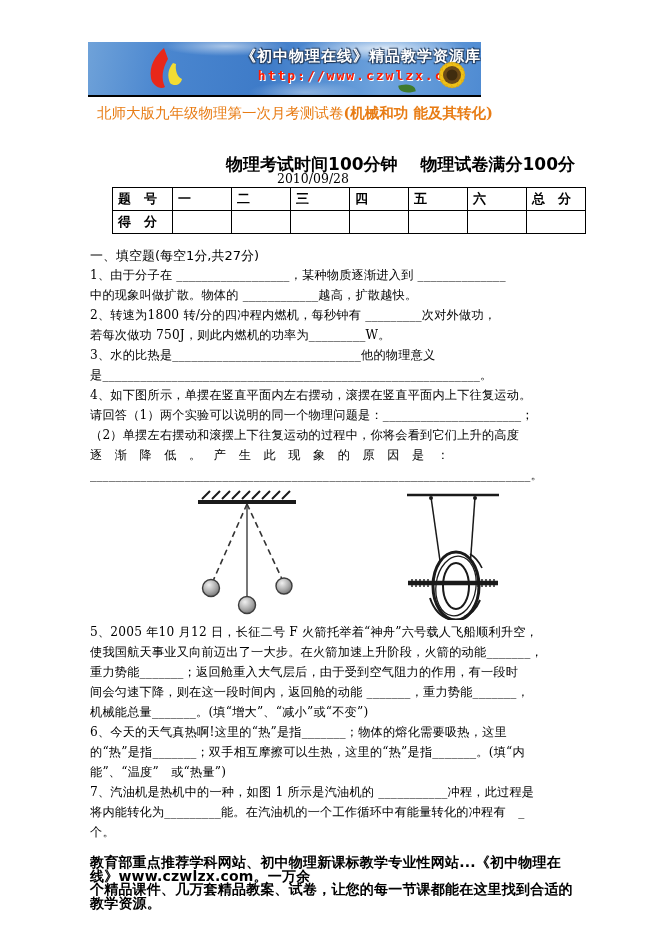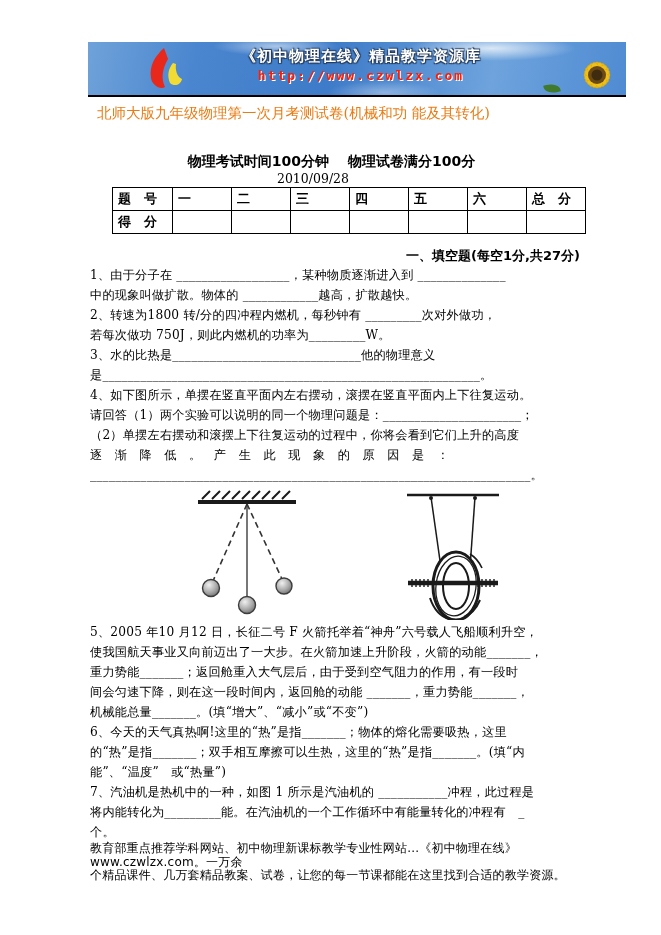--- a/index.html
+++ b/index.html
@@ -9,21 +9,21 @@
     font-family: "DejaVu Serif", serif;
     color: #000;
     position: relative;
     overflow: hidden;
   }
   .page { width: 661px; height: 935px; position: relative; }
 
   
   .banner {
     position: absolute; left: 88px; top: 42px;
-    width: 538px; height: 55px;
+    width: 393px; height: 55px;
     border-bottom: 2px solid #000;
     background:
       radial-gradient(ellipse 120px 18px at 75% 12%, rgba(255,255,255,.75), rgba(255,255,255,0) 70%),
       radial-gradient(ellipse 90px 14px at 35% 8%, rgba(255,255,255,.55), rgba(255,255,255,0) 70%),
       radial-gradient(ellipse 80px 16px at 55% 95%, rgba(255,255,255,.35), rgba(255,255,255,0) 70%),
       linear-gradient(100deg, #6fa2d9 0%, #4a86cf 20%, #3e7bc8 45%, #6ea3dd 75%, #4f8bd2 100%);
     background-color:#4a86cf;
     overflow: hidden;
   }
   .banner-logo { position:absolute; left:46px; top:4px; }
@@ -41,24 +41,24 @@
   }
   .sunflower { position:absolute; right:0px; bottom:-4px; }
   .leaf { position:absolute; right:66px; bottom:2px; width:16px; height:9px;
     background:#3f7a2d; border-radius: 0 80% 0 80%; transform: rotate(-12deg); }
 
   
   .doc-title {
     position:absolute; left:97px; top:104px; width:520px;
     font-size:14.5px; color:#e87c14; white-space:nowrap;
   }
-  .doc-title .sub { font-weight: normal; text-align: right; }
+  .doc-title .sub { font-weight: bold; text-align: right; }
   .exam-info {
     position:absolute; left:88px; top:153px; width:487px;
-    text-align:center; font-weight:bold; font-size:14px;
+    text-align:right; font-weight:bold; font-size:17px;
     font-family:"DejaVu Sans", sans-serif;
   }
   .exam-date {
     position:absolute; left:88px; top:171px; width:450px;
     text-align:center; font-size:12.5px;
   }
 
   
   .score-table {
     position:absolute; left:112px; top:187px;
@@ -69,32 +69,32 @@
     border: 1.6px solid #000;
     height: 23px; padding: 1px 5px;
     font-size: 13px; font-weight: bold;
     vertical-align: middle;
   }
   .score-table td.lab { width: 60px; }
   .score-table td.col { width: 59px; }
 
   
   .content { position:absolute; left:90px; top:247px; width:490px; }
-  .sec-heading { font-weight:bold; font-size:13px; line-height:18px;
-    font-family:"DejaVu Sans", sans-serif;text-align:right; }
+  .sec-heading { font-weight:normal; font-size:13px; line-height:18px;
+    font-family:"DejaVu Sans", sans-serif; }
   .q { font-size:12.2px; line-height:20px; letter-spacing:0.2px; }
 
   
   .figures { display:flex; align-items:flex-start; margin:3px 0 2px 92px; gap:92px; height:132px; }
   .fig svg { display:block; }
 
   
   .footer {
-    margin-top: 0;
-    font-size: 12px; font-weight: normal; line-height: 13.5px;
+    margin-top: 14px;
+    font-size: 14px; font-weight: bold; line-height: 13.5px;
     font-family:"DejaVu Sans", sans-serif;
     letter-spacing: 0.2px;
   }
 </style>
 </head>
 <body>
 
 <div class="page">
 
   <div class="banner">

